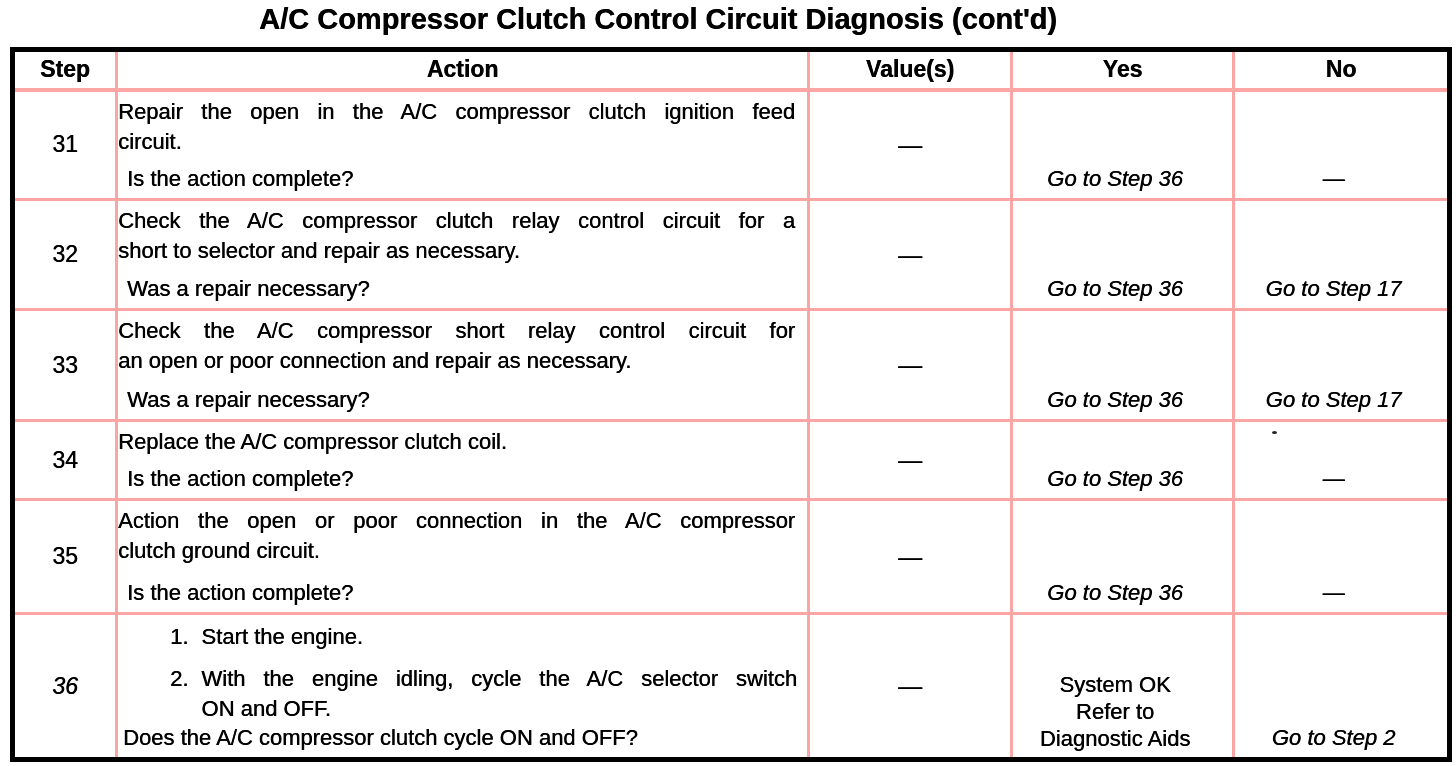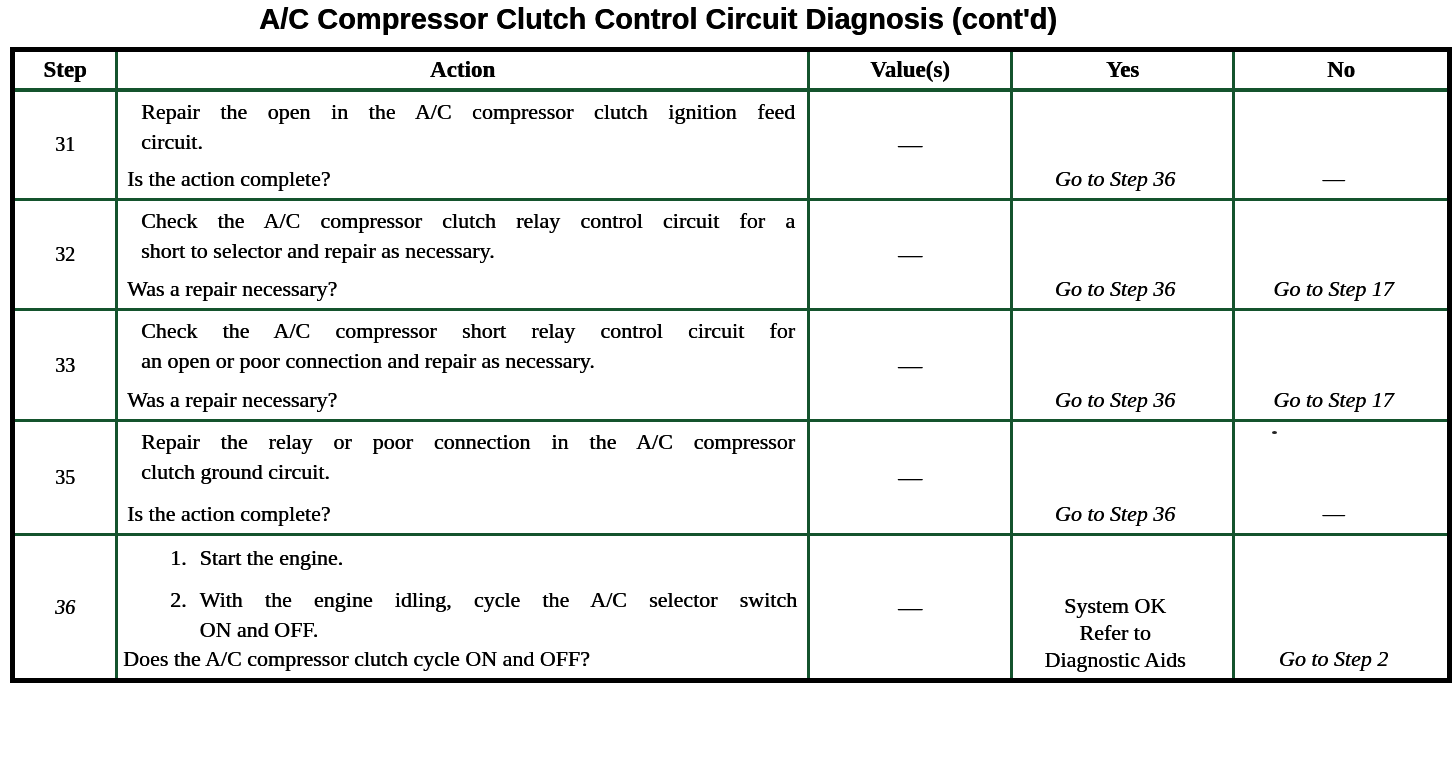--- a/index.html
+++ b/index.html
@@ -19,38 +19,38 @@
     letter-spacing: 0px;
   }
 
   table.diag {
     position: absolute; left: 10px; top: 47px;
     width: 1437px;
     border-collapse: collapse;
     table-layout: fixed;
     border: 5px solid #000;
   }
-  .diag th, .diag td { border: 3px solid #14532d; padding: 0; font-family: Liberation Serif, serif; }
+  .diag th, .diag td { border: 3px solid #fca5a5; padding: 0; }
 
   .diag thead tr { height: 40px; }
   .diag th {
     font-size: 23px; font-weight: bold;
     text-align: center; vertical-align: middle;
     border-bottom-width: 4px;
   }
 
   td.step {
     text-align: center; vertical-align: middle;
-    font-size: 20px;
+    font-size: 23px;
   }
   td.action {
     position: relative; vertical-align: top;
     font-size: 22px;
   }
-  .desc { padding: 5px 12px 0 23px; line-height: 30px; }
+  .desc { padding: 5px 12px 0 0; line-height: 30px; }
   .jline { text-align: justify; text-align-last: justify; }
   .question {
     position: absolute; left: 9px; bottom: 7px;
     line-height: 24px; white-space: nowrap;
   }
   .q36 { left: 5px; }
 
   td.value { text-align: center; vertical-align: middle; font-size: 24px; }
   td.yn { position: relative; font-size: 22px; }
   .bot {
@@ -147,26 +147,42 @@
         </td>
         <td class="value">—</td>
         <td class="yn">
           <div class="bot ital">Go to Step 36</div>
         </td>
         <td class="yn">
           <div class="bot ital">Go to Step 17</div>
         </td>
       </tr>
 
+      <tr style="height:79px">
+        <td class="step">34</td>
+        <td class="action">
+          <div class="desc">
+            <div>Replace the A/C compressor clutch coil.</div>
+          </div>
+          <div class="question">Is the action complete?</div>
+        </td>
+        <td class="value">—</td>
+        <td class="yn">
+          <div class="bot ital">Go to Step 36</div>
+        </td>
+        <td class="yn">
+          <div class="bot">—</div>
+        </td>
+      </tr>
 
       <tr style="height:114px">
         <td class="step">35</td>
         <td class="action">
           <div class="desc">
-            <div class="jline">Repair the relay or poor connection in the A/C compressor</div>
+            <div class="jline">Action the open or poor connection in the A/C compressor</div>
             <div>clutch ground circuit.</div>
           </div>
           <div class="question">Is the action complete?</div>
         </td>
         <td class="value">—</td>
         <td class="yn">
           <div class="bot ital">Go to Step 36</div>
         </td>
         <td class="yn">
           <div class="bot">—</div>

